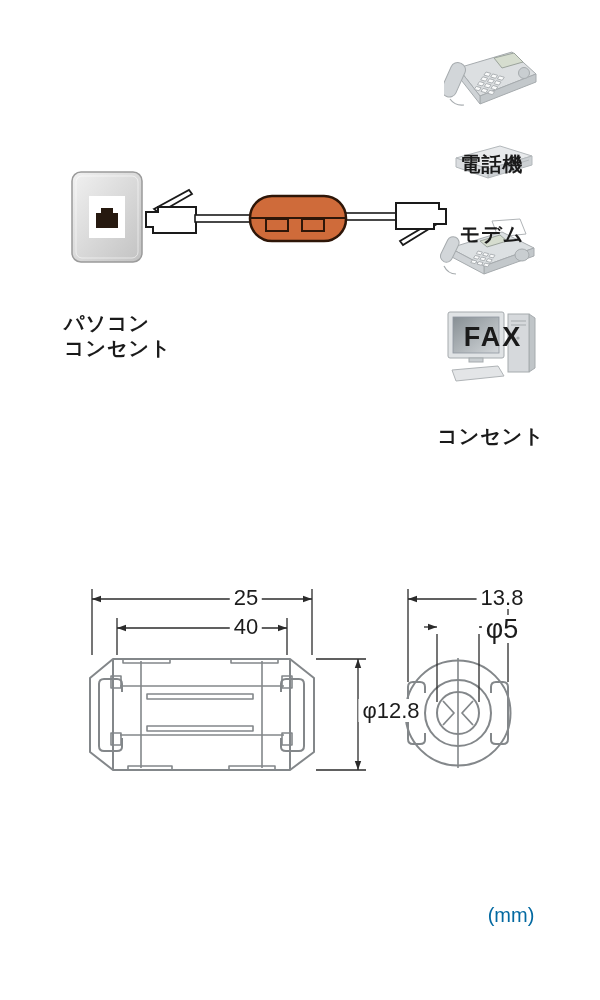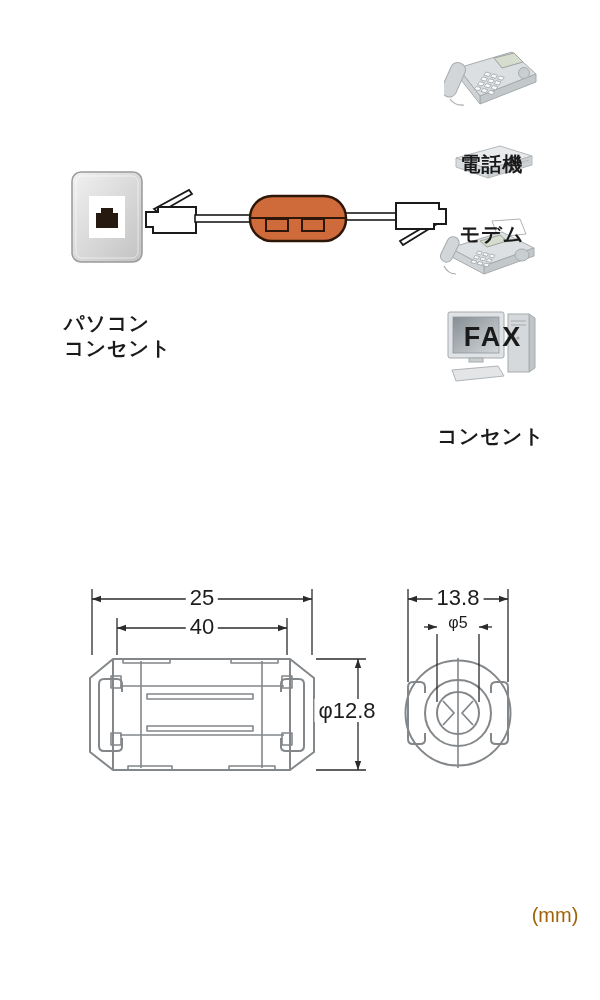--- a/index.html
+++ b/index.html
@@ -10,25 +10,25 @@
   svg.layer{position:absolute;left:0;top:0;}
   svg.icon{position:absolute;}
   .jp-label{
     position:absolute;font-weight:bold;font-size:20px;color:#1a1a1a;
     line-height:1.2;letter-spacing:1px;white-space:nowrap;z-index:3;margin-top:40px;
   }
   .dev-label{transform:translateX(-50%);text-align:center;}
   .dim{
     position:absolute;font-size:22px;color:#1c1c1c;background:#ffffff;
     padding:0 4px;line-height:1.05;transform:translateX(-50%);
-    white-space:nowrap;z-index:3;
+    white-space:nowrap;z-index:3;margin-left:44px;
   }
   .unit{
-    position:absolute;font-size:20px;color:#a16207;line-height:1;
-    transform:translateX(-50%);z-index:3;margin-left:44px;
+    position:absolute;font-size:20px;color:#0369a1;line-height:1;
+    transform:translateX(-50%);z-index:3;
   }
 </style>
 </head>
 <body>
 
 <svg class="layer" width="600" height="1000" viewBox="0 0 600 1000">
   <defs>
     <linearGradient id="plateGrad" x1="0" y1="0" x2="1" y2="1">
       <stop offset="0" stop-color="#f1f1f1"></stop>
         <stop offset="1" stop-color="#c2c2c2"></stop>
@@ -208,15 +208,15 @@
 
 <div class="jp-label dev-label" style="left:492px;top:112px">電話機</div>
 <div class="jp-label dev-label" style="left:492px;top:182px">モデム</div>
 <div class="jp-label dev-label" style="left:493px;top:281px;font-size:27px;letter-spacing:2px">FAX</div>
 <div class="jp-label dev-label" style="left:491px;top:384px">コンセント</div>
 
 <div class="dim" style="left:202px;top:586px">25</div>
 <div class="dim" style="left:202px;top:615px">40</div>
 <div class="dim" style="left:347px;top:699px">φ12.8</div>
 <div class="dim" style="left:458px;top:586px">13.8</div>
-<div class="dim" style="left:458px;top:615px;font-size:16px">φ5</div>
+<div class="dim" style="left:458px;top:615px;font-size:27px">φ5</div>
 
 <div class="unit" style="left:511px;top:905px">(mm)</div>
 
 </body></html>

